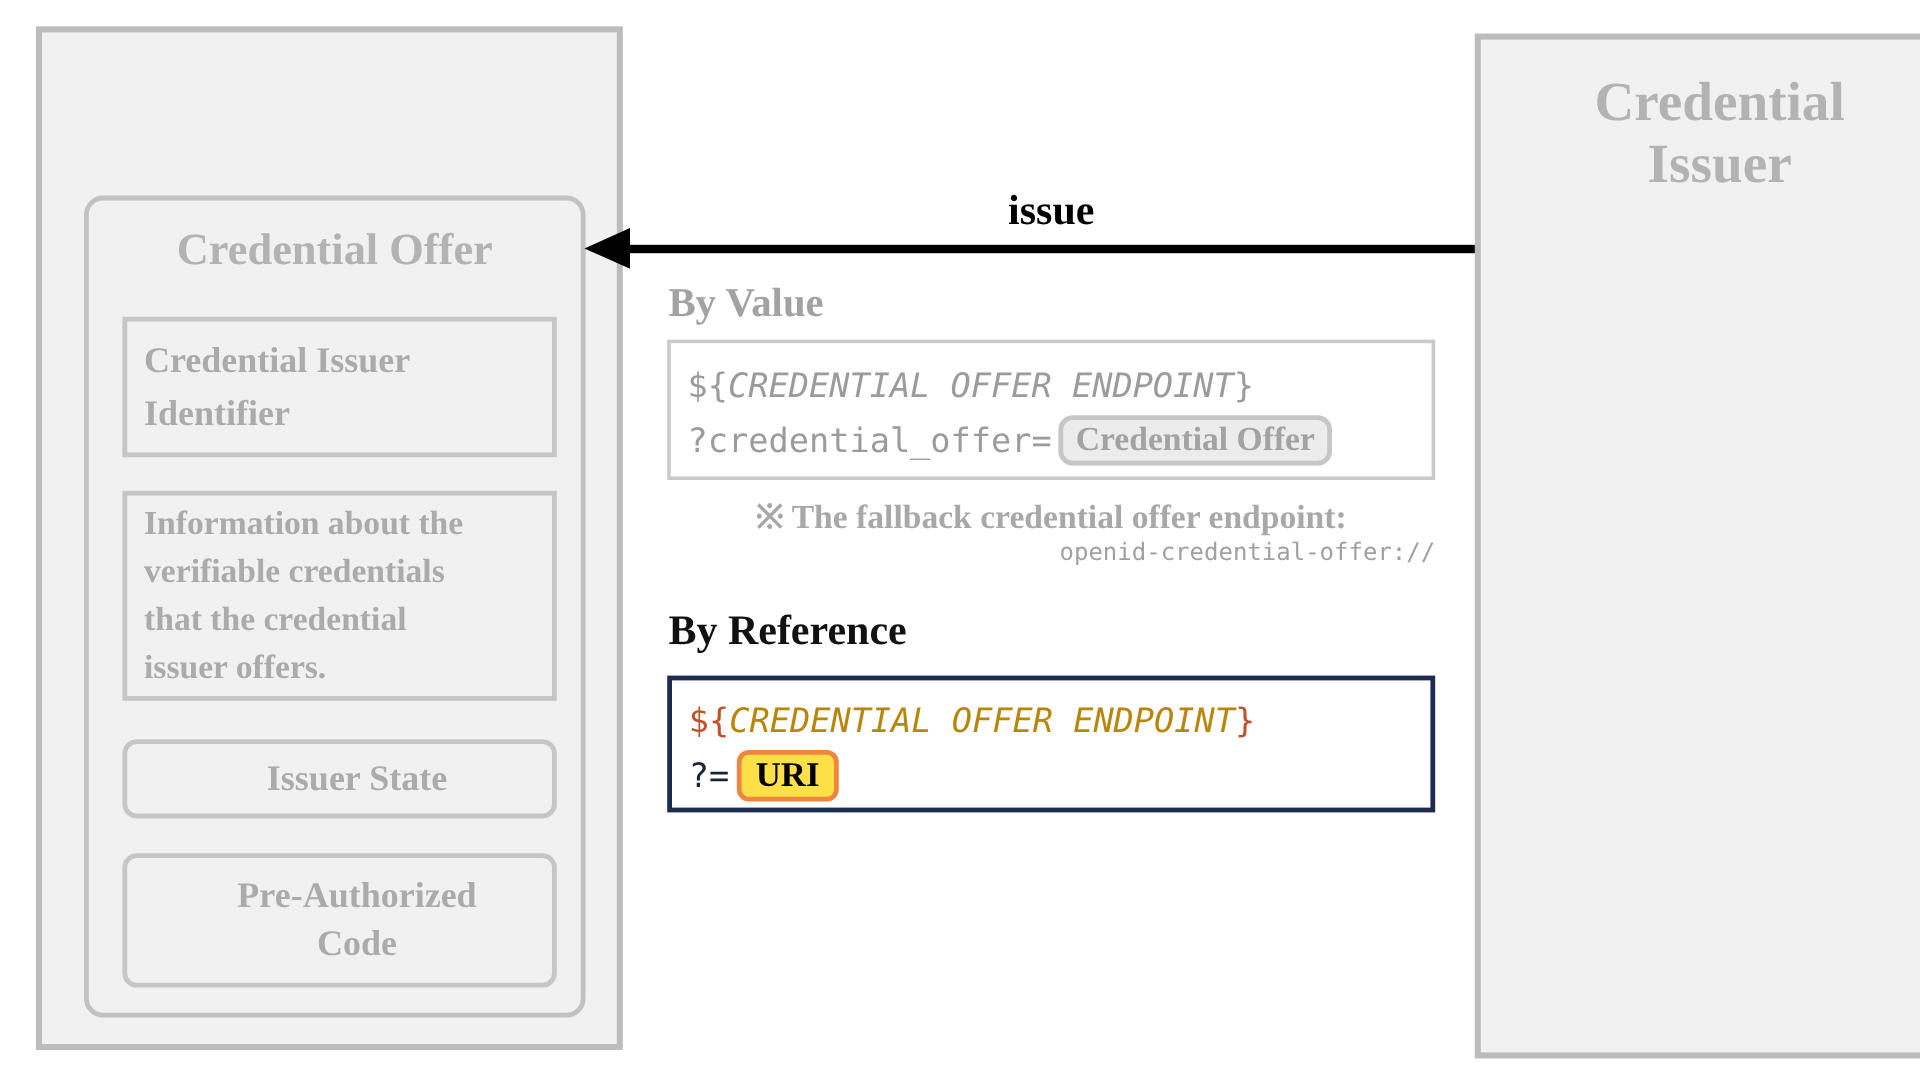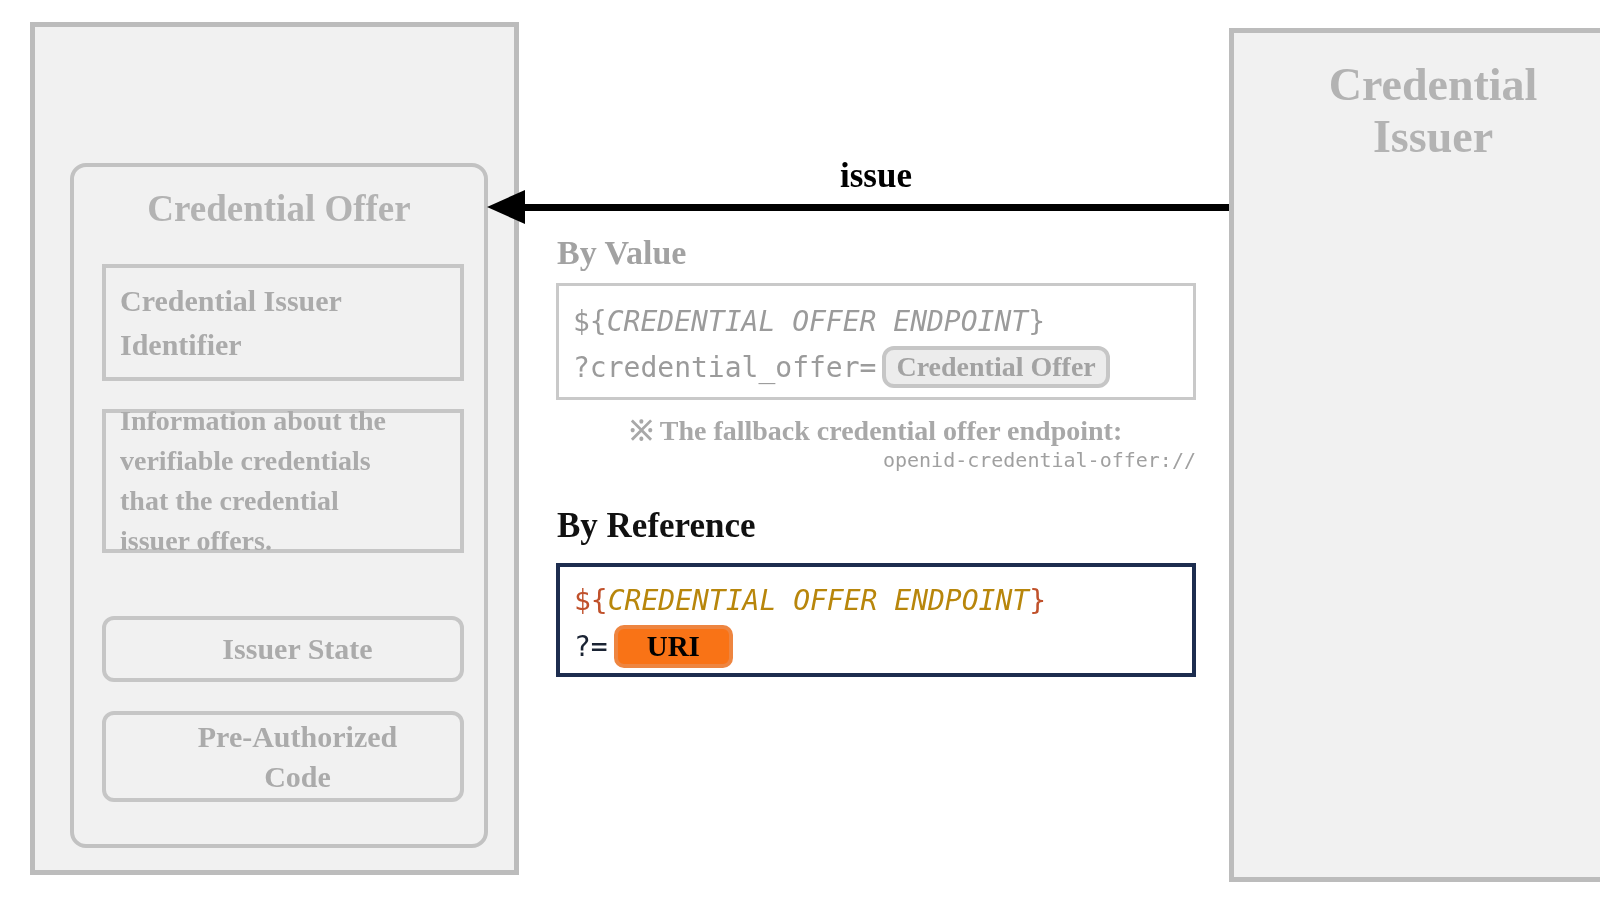--- a/index.html
+++ b/index.html
@@ -68,46 +68,46 @@
   .chip{
     display:inline-block;box-sizing:border-box;
     font-family:"Liberation Serif","DejaVu Serif",serif;font-weight:bold;
     margin-left:6px;
   }
   .chip-gray{
     border:4px solid #c6c6c6;border-radius:12px;background:#ececec;
     color:#a3a3a3;font-size:28px;padding:1px 10px;
   }
   .chip-uri{
-    border:4px solid #ee8540;border-radius:10px;background:#f97316;
-    color:#000000;font-size:29px;padding:1px 29px;
+    border:4px solid #ee8540;border-radius:10px;background:#fde047;
+    color:#000000;font-size:29px;padding:1px 12px;
   }
   .note{position:absolute;left:556px;width:640px;text-align:center;color:#a8a8a8;}
   .note-1{top:410px;font-size:28px;font-weight:bold;font-family:"Liberation Serif",serif;}
   .note-2{top:448px;font-size:20px;font-family:"DejaVu Sans Mono","Liberation Mono",monospace;color:#a0a0a0;text-align:right;}
 </style>
 </head>
 <body>
 
 <div class="abs actor" style="left:30px;top:22px;width:489px;height:853px;">
 
   <div class="offer-container">
     <div class="offer-title">Credential Offer</div>
 
     <div class="inner-box ib-left" style="top:97px;height:117px;font-size:30px;line-height:44px;">Credential Issuer
 Identifier</div>
 
-    <div class="inner-box ib-left" style="top:242px;height:144px;font-size:28px;line-height:40px;">Information about the
+    <div class="inner-box ib-left" style="top:242px;height:175px;font-size:28px;line-height:40px;">Information about the
 verifiable credentials
 that the credential
 issuer offers.</div>
 
     <div class="inner-box ib-center rounded" style="top:449px;height:66px;font-size:30px;">Issuer State</div>
 
-    <div class="inner-box ib-center rounded" style="top:544px;height:91px;font-size:30px;line-height:40px;">Pre-Authorized
+    <div class="inner-box ib-center rounded" style="top:544px;height:112px;font-size:30px;line-height:40px;">Pre-Authorized
 Code</div>
   </div>
 </div>
 
 <div class="abs actor" style="left:1229px;top:28px;width:408px;height:854px;">
   <div class="actor-title" style="margin-top:26px;">Credential
 Issuer</div>
 </div>
 
 <div class="issue-label">issue</div>

